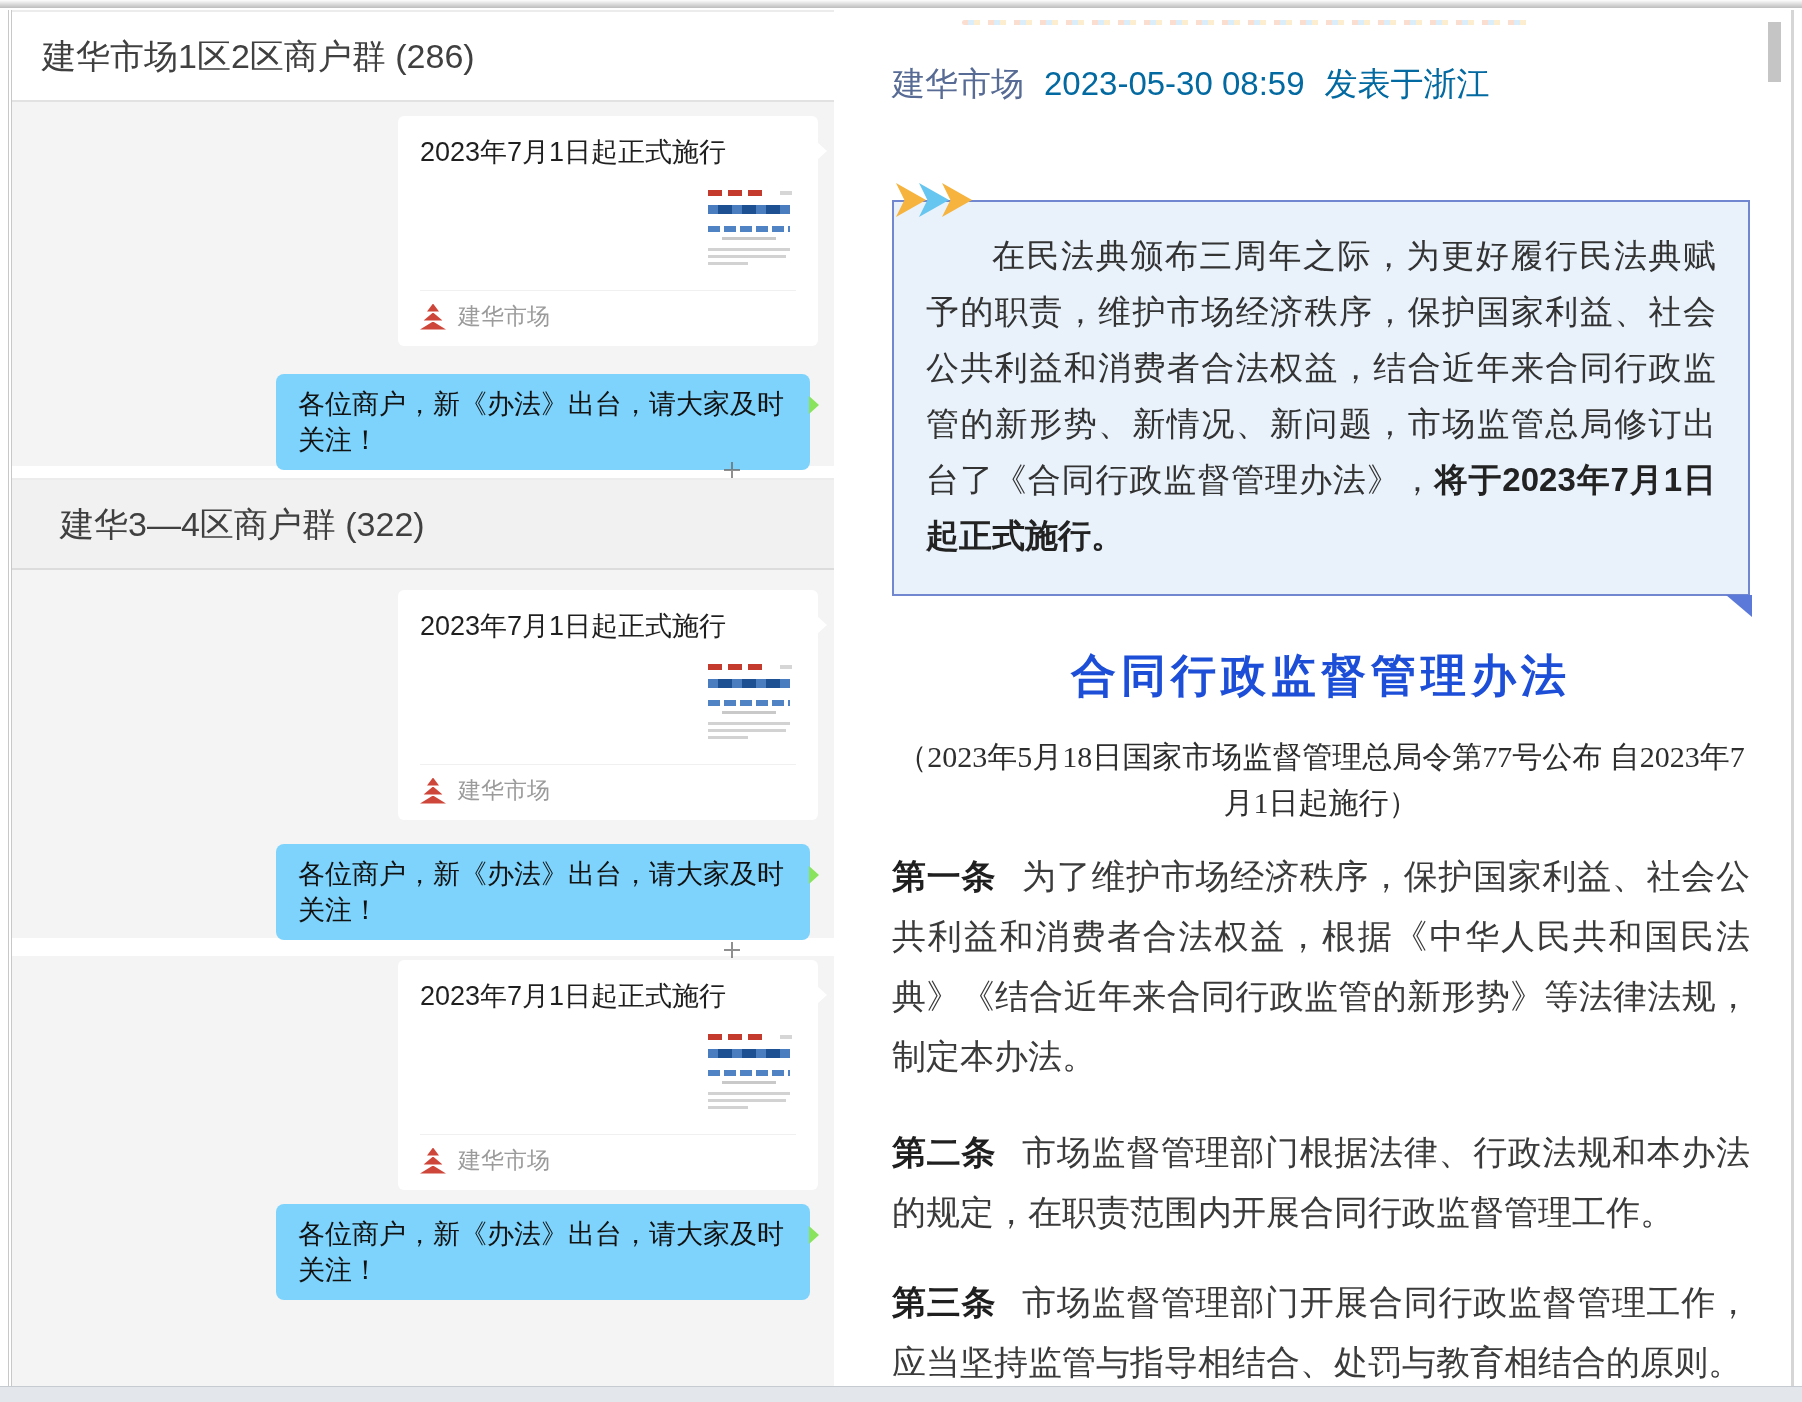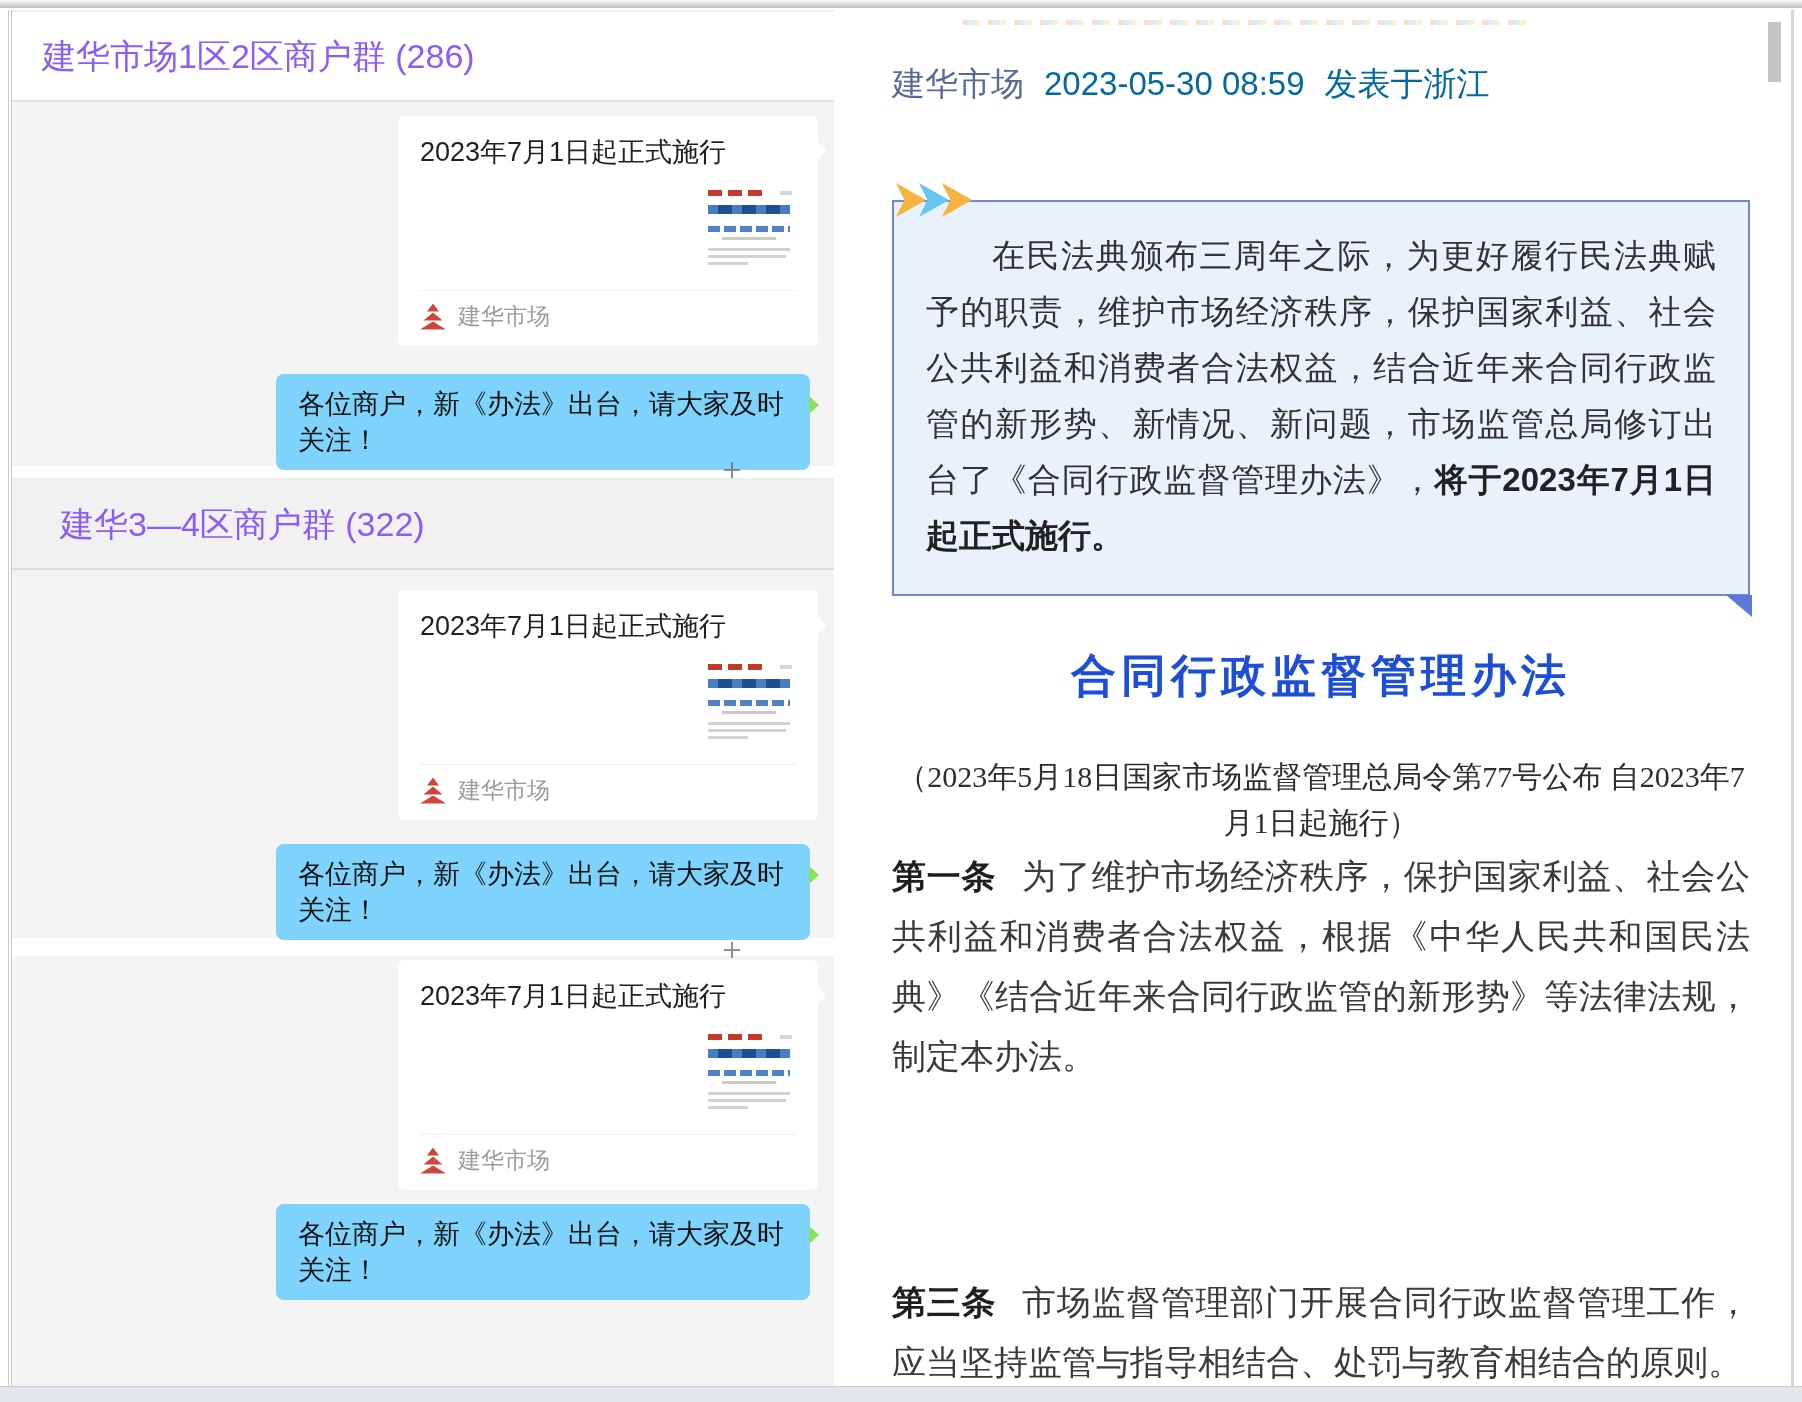--- a/index.html
+++ b/index.html
@@ -16,21 +16,21 @@
   
   #left-col { position:absolute; left:8px; top:10px; width:828px; height:1378px;
               border-left:4px double #c8c8c8; }
   .section { position:absolute; left:0; width:822px; background:#f4f4f4; }
   .sec-s1 { top:0;     height:456px; }
   .sec-s2 { top:468px; height:460px; }
   .sec-s3 { top:946px; height:432px; }
   .sec-header { height:92px; background:#fff; border-top:2px solid #ececec;
                 border-bottom:2px solid #e2e2e2; }
   .sec-s2 .sec-header, .sec-s3 .sec-header { background:#f1f1f1; border-bottom-color:#dcdcdc; }
-  .sec-title { padding-top:22px; padding-left:30px; font-size:34px; color:#8b5cf6; }
+  .sec-title { padding-top:22px; padding-left:30px; font-size:34px; color:#404040; }
   .sec-s2 .sec-title { padding-left:48px; }
   .sec-s3 .sec-title { padding-left:54px; }
   .chat { position:relative; height:calc(100% - 92px); }
 
   
   .msg-card { position:absolute; right:16px; width:420px; background:#fff;
               border-radius:6px; padding:18px 22px 14px; }
   .sec-s1 .msg-card { top:14px; } .sec-s2 .msg-card { top:20px; } .sec-s3 .msg-card { top:4px; }
   .card-tail { position:absolute; top:26px; right:-9px; width:0; height:0;
                border-top:9px solid transparent; border-bottom:9px solid transparent;
@@ -99,21 +99,21 @@
   .arrow-deco span { width:30px; height:34px; margin-right:-7px;
                      clip-path:polygon(0 0,100% 50%,0 100%,28% 50%); }
   .ar-orange { background:#f6b33d; }
   .ar-blue   { background:#66c6f0; }
   .corner-tri { position:absolute; right:-2px; bottom:-21px; width:0; height:0;
                 border-left:26px solid transparent; border-top:22px solid #5b79d8; }
 
   .art-title { position:absolute; left:16px; top:636px; width:858px; text-align:center;
                font-family:"Liberation Serif", serif; font-size:45px; font-weight:600;
                letter-spacing:5px; color:#1d4ed8; }
-  .art-sub   { position:absolute; left:16px; top:744px; width:858px; text-align:center;
+  .art-sub   { position:absolute; left:16px; top:724px; width:858px; text-align:center;
                font-family:"Liberation Serif", serif; font-size:30px; line-height:46px;
                color:#2e2e2e; }
   .clause { position:absolute; left:16px; width:858px; font-size:34px; line-height:60px;
             text-align:justify; color:#3b3b3b; }
   .clause b { margin-right:26px; color:#1f1f1f; }
   .c1 { top:836px; } .c2 { top:1112px; } .c3 { top:1262px; }
 </style>
 </head>
 <body>
 
@@ -263,18 +263,19 @@
 
     <div class="art-title">合同行政监督管理办法</div>
 
     <div class="art-sub">
       <div>（2023年5月18日国家市场监督管理总局令第77号公布 自2023年7</div>
       <div>月1日起施行）</div>
     </div>
 
     <div class="clause c1"><b>第一条</b><span>为了维护市场经济秩序，保护国家利益、社会公共利益和消费者合法权益，根据《中华人民共和国民法典》《结合近年来合同行政监管的新形势》等法律法规，制定本办法。</span></div>
 
+    <div class="clause c2"><b>第二条</b><span>市场监督管理部门根据法律、行政法规和本办法的规定，在职责范围内开展合同行政监督管理工作。</span></div>
 
     <div class="clause c3"><b>第三条</b><span>市场监督管理部门开展合同行政监督管理工作，应当坚持监管与指导相结合、处罚与教育相结合的原则。</span></div>
   </div>
 
   <div id="bottom-bar"></div>
 </div>
 
 </body></html>

